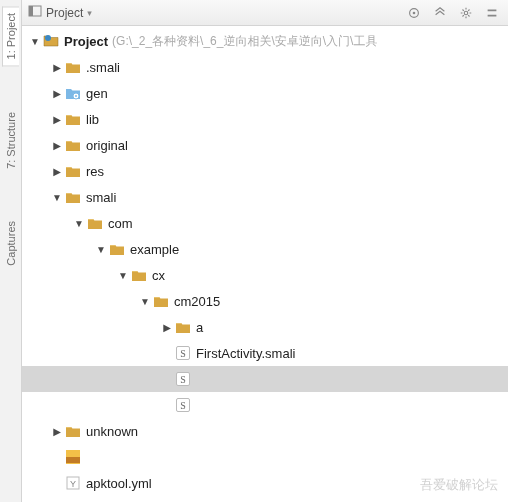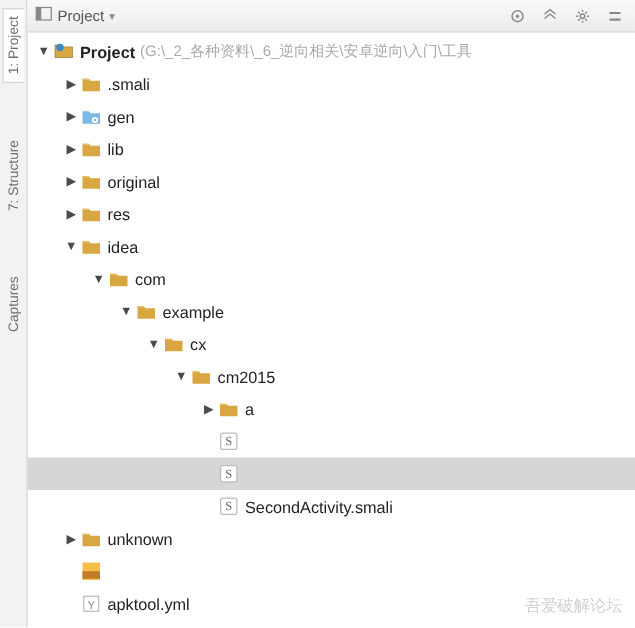--- a/index.html
+++ b/index.html
@@ -150,21 +150,21 @@
       </div>
       <div class="tree-row">
         <span class="indent" style="width:28px"></span>
         <span class="expand">▼</span>
         <span class="icon">
           <svg width="16" height="14" viewBox="0 0 16 14">
             <path class="folder-svg" d="M1 3h5l1.5 1.5H15V13H1z"></path>
             <path fill="#e6c06a" d="M1 3h5l1 1H1z"></path>
           </svg>
         </span>
-        <span>idea</span>
+        <span>smali</span>
       </div>
       <div class="tree-row">
         <span class="indent" style="width:50px"></span>
         <span class="expand">▼</span>
         <span class="icon">
           <svg width="16" height="14" viewBox="0 0 16 14">
             <path class="folder-svg" d="M1 3h5l1.5 1.5H15V13H1z"></path>
             <path fill="#e6c06a" d="M1 3h5l1 1H1z"></path>
           </svg>
         </span>
@@ -213,35 +213,35 @@
           </svg>
         </span>
         <span>a</span>
       </div>
       <div class="tree-row">
         <span class="indent" style="width:138px"></span>
         <span class="expand"></span>
         <span class="icon">
           <span class="s-icon">S</span>
         </span>
+        <span>FirstActivity.smali</span>
       </div>
       <div class="tree-row selected">
         <span class="indent" style="width:138px"></span>
         <span class="expand"></span>
         <span class="icon">
           <span class="s-icon">S</span>
         </span>
       </div>
       <div class="tree-row">
         <span class="indent" style="width:138px"></span>
         <span class="expand"></span>
         <span class="icon">
           <span class="s-icon">S</span>
         </span>
-        <span>SecondActivity.smali</span>
       </div>
       <div class="tree-row">
         <span class="indent" style="width:28px"></span>
         <span class="expand">▶</span>
         <span class="icon">
           <svg width="16" height="14" viewBox="0 0 16 14">
             <path class="folder-svg" d="M1 3h5l1.5 1.5H15V13H1z"></path>
             <path fill="#e6c06a" d="M1 3h5l1 1H1z"></path>
           </svg>
         </span>

